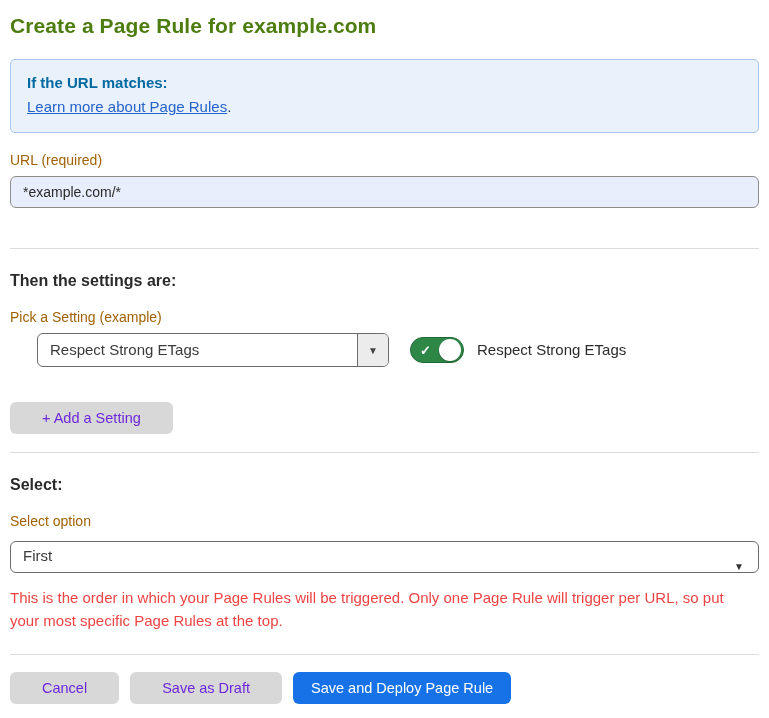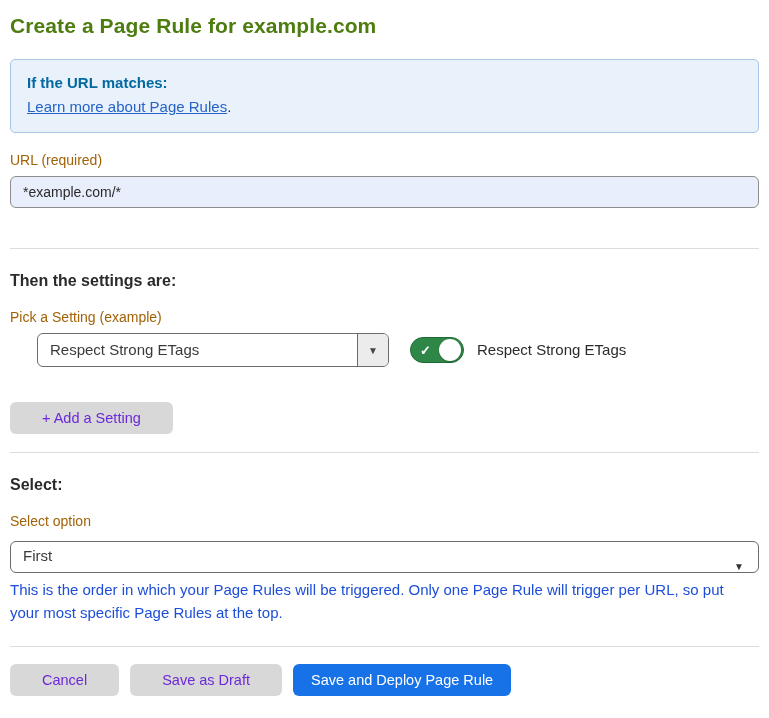--- a/index.html
+++ b/index.html
@@ -161,24 +161,24 @@
     align-items: flex-end;
   }
   .order-select .select-arrow-plain {
     display: flex;
     align-items: center;
     padding-right: 14px;
     font-size: 10px;
     color: #333333;
   }
   .help-text {
-    margin-top: 5px;
+    margin-top: 13px;
     font-size: 15px;
     line-height: 23px;
-    color: #1d4ed8;
+    color: #ef4444;
     max-width: 745px;
   }
   .footer-actions {
     margin-top: 17px;
     display: flex;
     gap: 11px;
   }
   .btn-primary {
     background: #1672e6;
     color: #ffffff;

